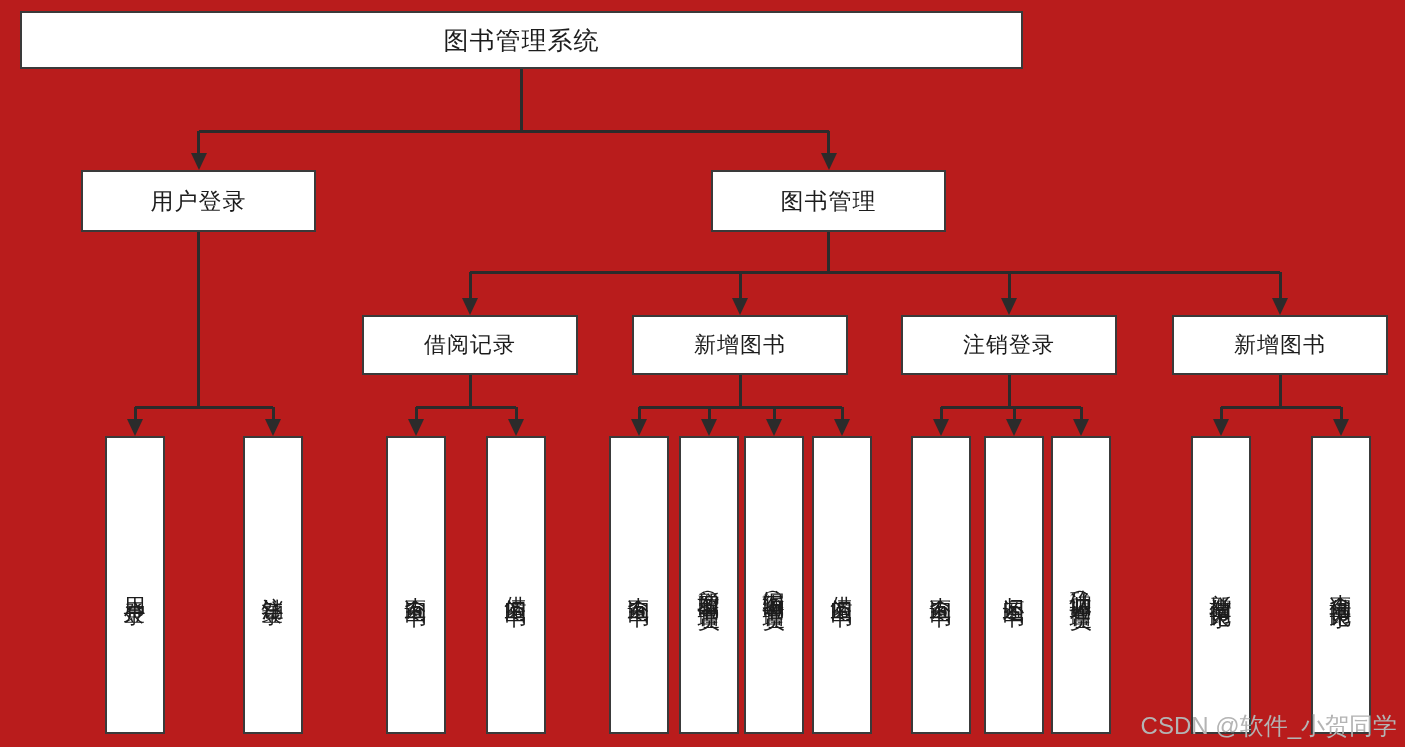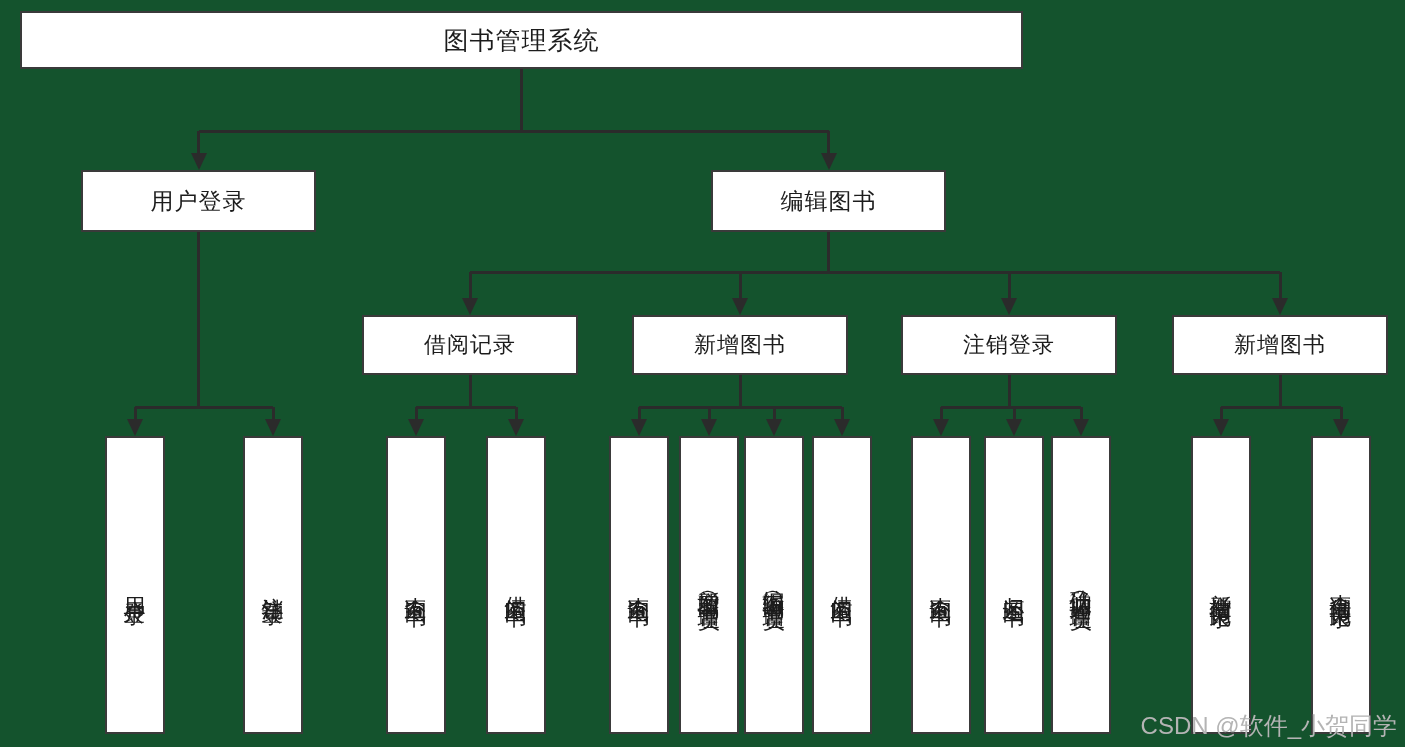--- a/index.html
+++ b/index.html
@@ -7,21 +7,21 @@
     padding: 0;
     background: #ffffff;
   }
   body {
     font-family: "Liberation Sans", "DejaVu Sans", sans-serif;
   }
   #canvas {
     position: relative;
     width: 1405px;
     height: 747px;
-    background: #14532d;
+    background: #b91c1c;
     overflow: hidden;
   }
   
   .node {
     position: absolute;
     box-sizing: border-box;
     background: #ffffff;
     border: 2.5px solid #3a3a3a;
     display: flex;
     align-items: center;
@@ -131,21 +131,21 @@
       <div class="hline" style="left: 1221px; top: 405.5px; width: 120px;"></div>
       <div class="vline" style="left: 1219.5px; top: 407px; height: 12px;"></div>
       <div class="arrow" style="left: 1213px; top: 419px;"></div>
       <div class="vline" style="left: 1339.5px; top: 407px; height: 12px;"></div>
       <div class="arrow" style="left: 1333px; top: 419px;"></div>
     </div>
 
   <div id="nodes">
       <div class="node root" style="left: 20px; top: 11px; width: 1003px; height: 58px;">图书管理系统</div>
       <div class="node lvl2" style="left: 81px; top: 170px; width: 235px; height: 62px;">用户登录</div>
-      <div class="node lvl2" style="left: 711px; top: 170px; width: 235px; height: 62px;">编辑图书</div>
+      <div class="node lvl2" style="left: 711px; top: 170px; width: 235px; height: 62px;">图书管理</div>
       <div class="node lvl3" style="left: 362px; top: 315px; width: 216px; height: 60px;">借阅记录</div>
       <div class="node lvl3" style="left: 632px; top: 315px; width: 216px; height: 60px;">新增图书</div>
       <div class="node lvl3" style="left: 901px; top: 315px; width: 216px; height: 60px;">注销登录</div>
       <div class="node lvl3" style="left: 1172px; top: 315px; width: 216px; height: 60px;">新增图书</div>
       <div class="node leaf" style="left: 105px; top: 436px; width: 60px; height: 298px;">用户登录</div>
       <div class="node leaf" style="left: 243px; top: 436px; width: 60px; height: 298px;">注销登录</div>
       <div class="node leaf" style="left: 386px; top: 436px; width: 60px; height: 298px;">查询图书</div>
       <div class="node leaf" style="left: 486px; top: 436px; width: 60px; height: 298px;">借阅图书</div>
       <div class="node leaf" style="left: 609px; top: 436px; width: 60px; height: 298px;">查询图书</div>
       <div class="node leaf" style="left: 679px; top: 436px; width: 60px; height: 298px;">新增图书（管理员）</div>

